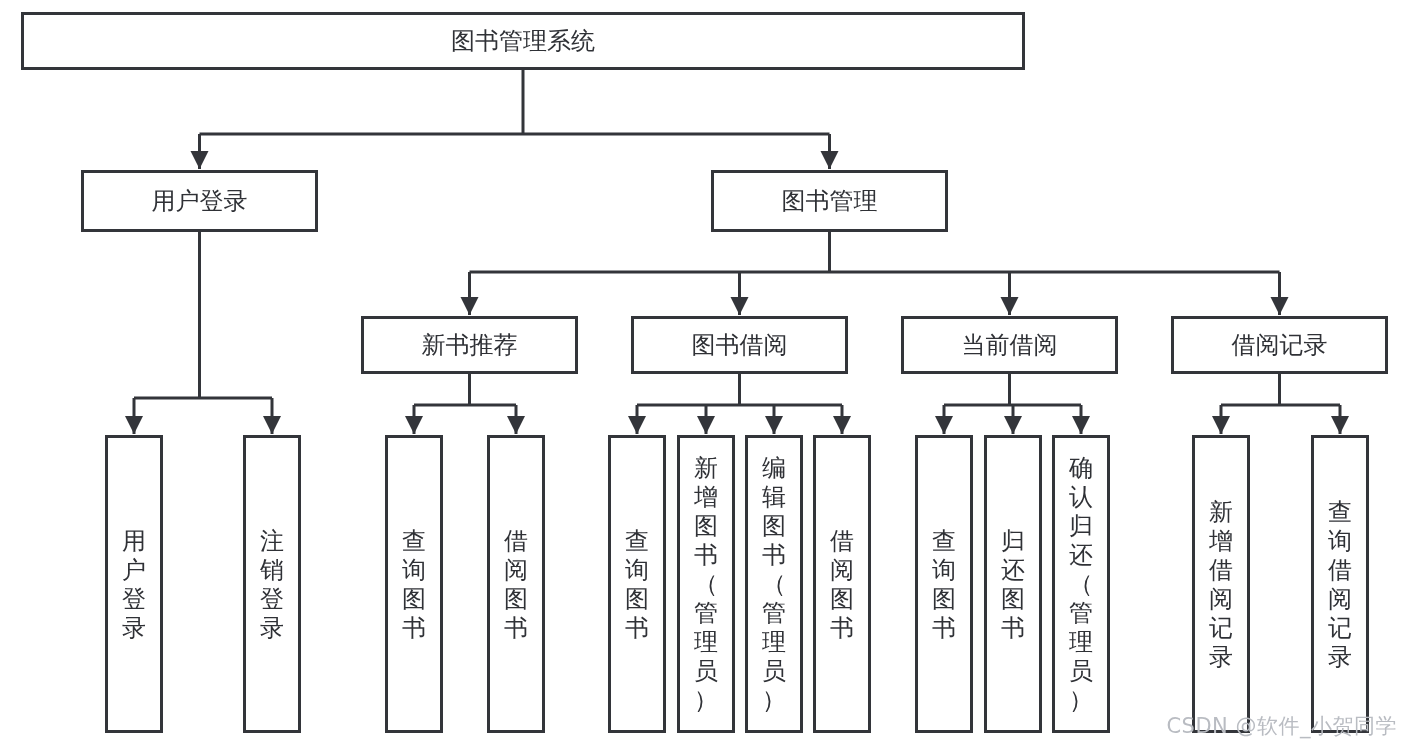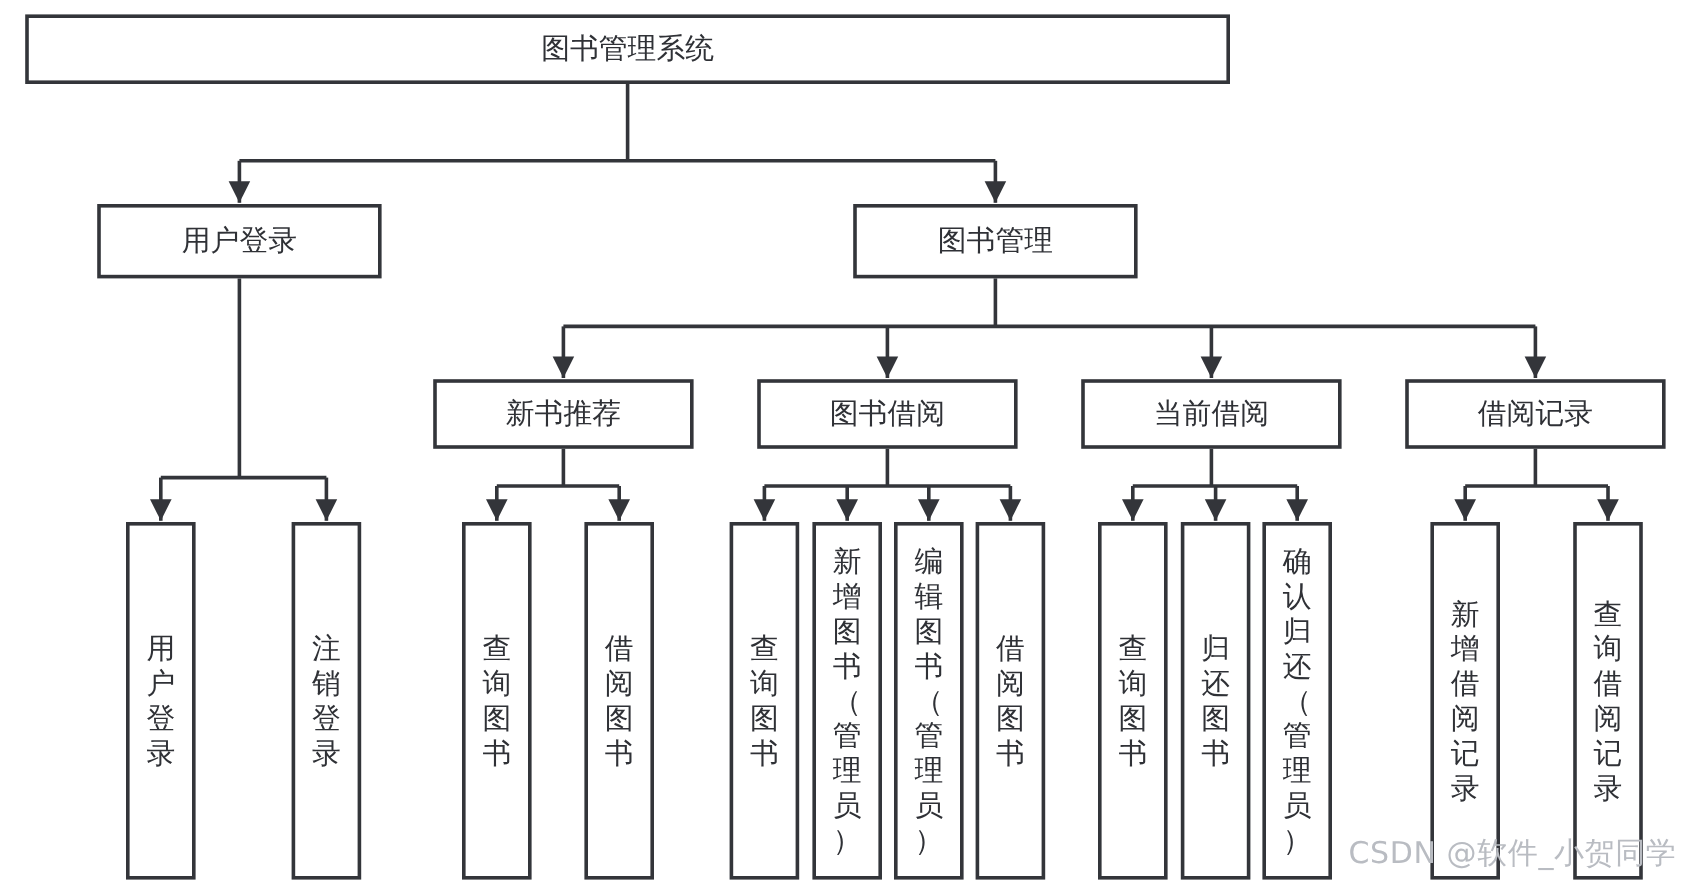--- a/index.html
+++ b/index.html
@@ -52,23 +52,23 @@
   }
   .node-label-v {
     font-family: "DejaVu Sans", "Liberation Sans", sans-serif;
     font-size: 24px;
     fill: #2f3136;
     text-anchor: middle;
   }
   .watermark-text {
     position: absolute;
     right: 8px;
-    bottom: 20px;
-    font-family: "DejaVu Sans", "Liberation Sans", sans-serif;
-    font-size: 25px;
+    bottom: 7px;
+    font-family: "DejaVu Sans", "Liberation Sans", sans-serif;
+    font-size: 21px;
     color: #b9bcc2;
     white-space: nowrap;
     letter-spacing: 0.5px;
     pointer-events: none;
   }
 </style>
 </head>
 <body>
 
 <div id="diagram-root">

